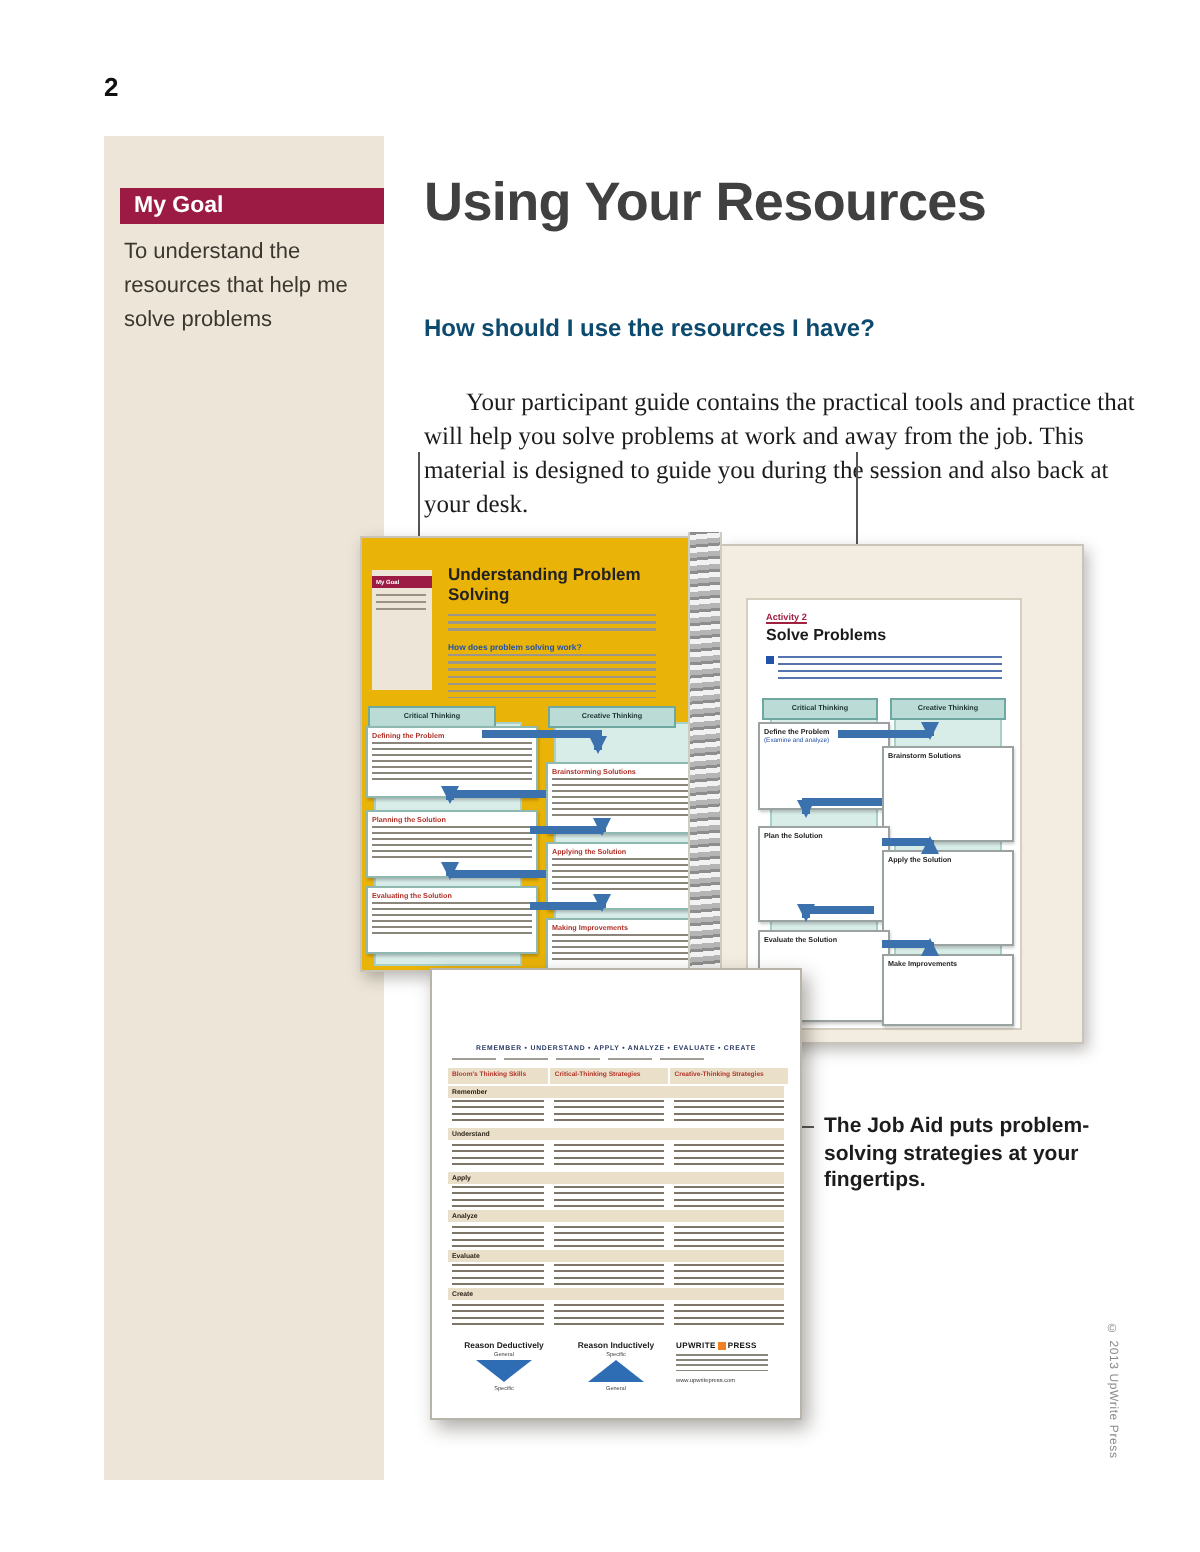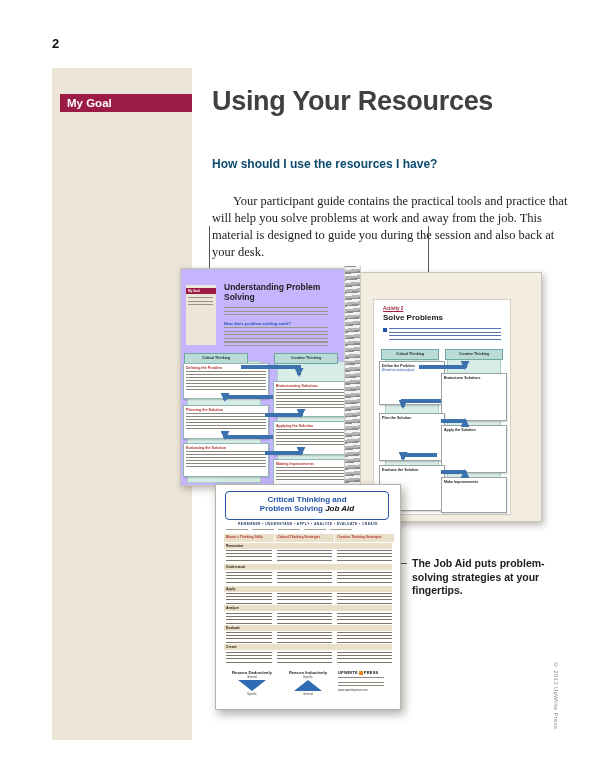--- a/index.html
+++ b/index.html
@@ -21,21 +21,21 @@
   .q-head{position:absolute;left:212px;top:157px;font-size:12px;font-weight:bold;color:#0c4a6e;}
   .para2{left:212px;top:180px;width:356px;}
 
   
   .callout{position:absolute;font-size:10.5px;font-weight:bold;color:#1c1c1c;line-height:13.5px;white-space:pre-line;}
   .leader-v{position:absolute;width:1px;background:#555;}
   .leader-v:after{content:"";position:absolute;bottom:-2px;left:-1px;width:3px;height:3px;background:#333;}
   .leader-h{position:absolute;height:1px;background:#555;}
 
   
-  .mini-page{position:absolute;background:#c4b5fd;border:1px solid #c9c4ba;box-shadow:2px 3px 7px rgba(60,55,45,.35);}
+  .mini-page{position:absolute;background:#eab308;border:1px solid #c9c4ba;box-shadow:2px 3px 7px rgba(60,55,45,.35);}
   .lpage{left:180px;top:268px;width:167px;height:216px;}
   .rpage{left:360px;top:272px;width:180px;height:248px;background:#f2ece1;}
   .coil{position:absolute;left:344px;top:266px;width:15px;height:222px;z-index:5;
         background:repeating-linear-gradient(175deg,#8d8d8d 0 1.5px,#f2f2f2 1.5px 4px,#b5b5b5 4px 6.5px);
         border-left:1px solid #d0ccc4;border-right:1px solid #d0ccc4;}
 
   
   .mini-goal-strip{position:absolute;left:5px;top:16px;width:30px;height:60px;background:#ece5d8;}
   .mini-goal-banner{position:absolute;left:0;top:3px;width:28px;height:6px;background:#9c1b44;color:#fff;
                     font-size:3px;font-weight:bold;line-height:6px;padding-left:2px;}
@@ -99,20 +99,23 @@
 </style>
 </head>
 <body>
 
 <div class="canvas">
 
   <div class="page-num">2</div>
 
   <div class="side-panel">
     <div class="goal-banner">My Goal</div>
+    <div class="goal-text">To understand the
+resources that help me
+solve problems</div>
   </div>
 
   <div class="main-title">Using Your Resources</div>
   <div class="q-head">How should I use the resources I have?</div>
   <p class="para para2">Your participant guide contains the practical tools and practice that will help you solve problems at work and away from the job. This material is designed to guide you during the session and also back at your desk.</p>
 
   <div class="leader-v" style="left:209px;top:226px;height:64px;"></div>
   <div class="leader-v" style="left:428px;top:226px;height:62px;"></div>
 
   <div class="mini-page lpage">
@@ -215,24 +218,20 @@
         <path d="M58 94 H104 V95" marker-end="url(#ah-r)"></path>
         <path d="M80 128 H42 V134" marker-end="url(#ah-r)"></path>
         <path d="M80 148 H104 V147" marker-end="url(#ah-r)"></path>
         <path d="M76 182 H42 V186" marker-end="url(#ah-r)"></path>
         <path d="M80 199 H104 V198" marker-end="url(#ah-r)"></path>
       </g>
     </svg>
   </div>
 
   <div class="jobaid">
-    <div class="ja-header">
-      <div class="ja-h1">Critical Thinking and</div>
-      <div class="ja-h2"><span>Problem Solving</span><span class="em"> Job Aid</span></div>
-    </div>
     <div class="ja-caps">REMEMBER  •  UNDERSTAND  •  APPLY  •  ANALYZE  •  EVALUATE  •  CREATE</div>
     <div class="ja-intro"></div>
 
     <div class="ja-table">
       <div class="ja-cols">
         <div class="ja-colhead">Bloom's Thinking Skills</div>
         <div class="ja-colhead">Critical-Thinking Strategies</div>
         <div class="ja-colhead">Creative-Thinking Strategies</div>
       </div>
 

